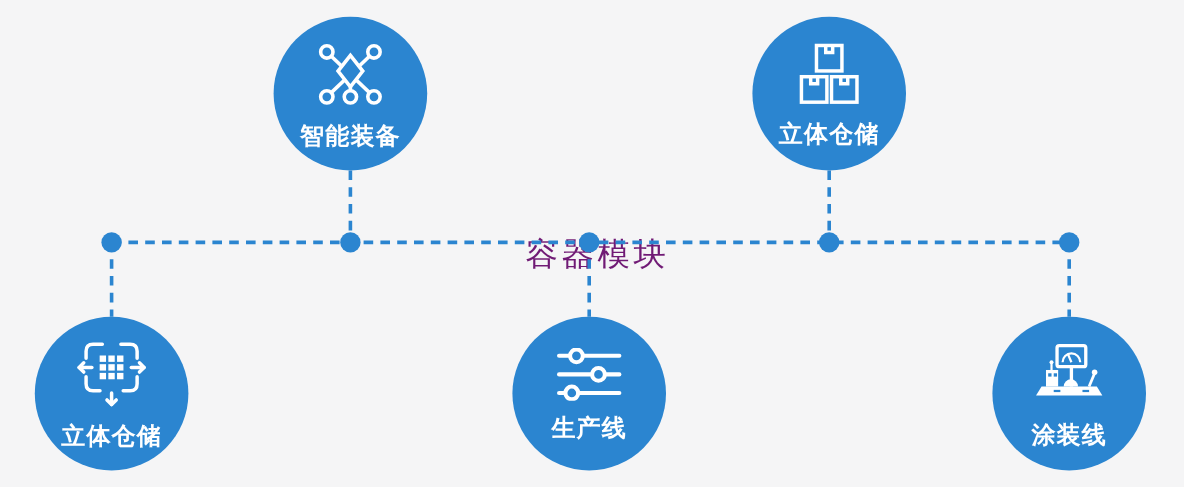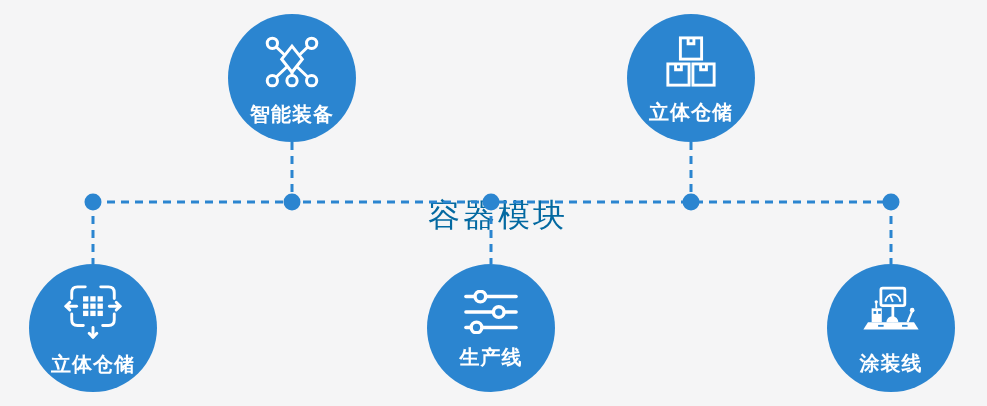--- a/index.html
+++ b/index.html
@@ -8,23 +8,23 @@
     width:987px;height:406px;
     background:#f5f5f6;
     overflow:hidden;
     font-family:"Liberation Sans","DejaVu Sans",sans-serif;
   }
   .watermark{
     position:absolute;
     left:428px;top:194px;
     width:140px;
     text-align:center;
-    font-size:32px;
+    font-size:27px;
     letter-spacing:3px;
-    color:#0369a1;
+    color:#701a75;
     z-index:1;
     user-select:none;
   }
   .connectors{
     position:absolute;left:0;top:0;z-index:2;
   }
   .node{
     position:absolute;
     width:128px;height:128px;
     border-radius:50%;

